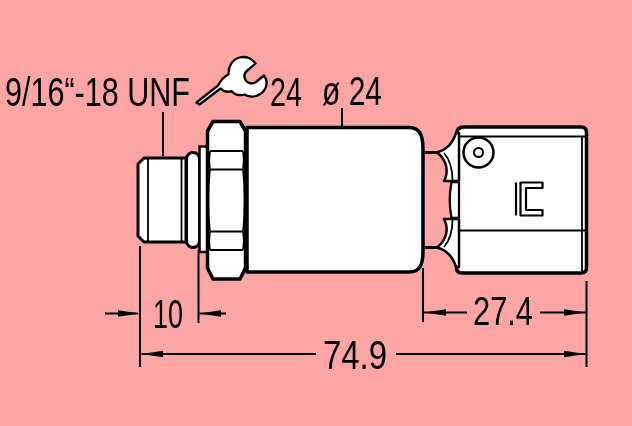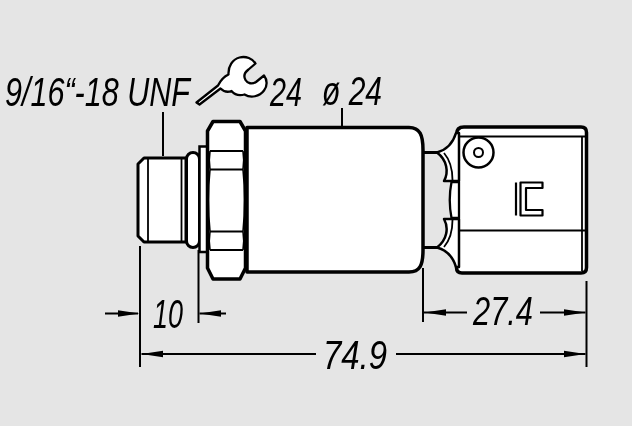--- a/index.html
+++ b/index.html
@@ -1,22 +1,21 @@
 <!DOCTYPE html>
 <html><head>
 <meta charset="utf-8">
 <style>
   html,body{margin:0;padding:0;background:#ffffff;}
   .stage{
     position:relative;
     width:632px;height:426px;
-    background:#e5e5e5;
+    background:#fca5a5;
     overflow:hidden;
     font-family:"Liberation Sans", sans-serif;
-    font-style:italic;
   }
   svg{display:block;}
   text{
     font-family:"Liberation Sans", sans-serif;
     fill:#000000;
     font-size:40px;
   }
 </style>
 </head>
 <body>

